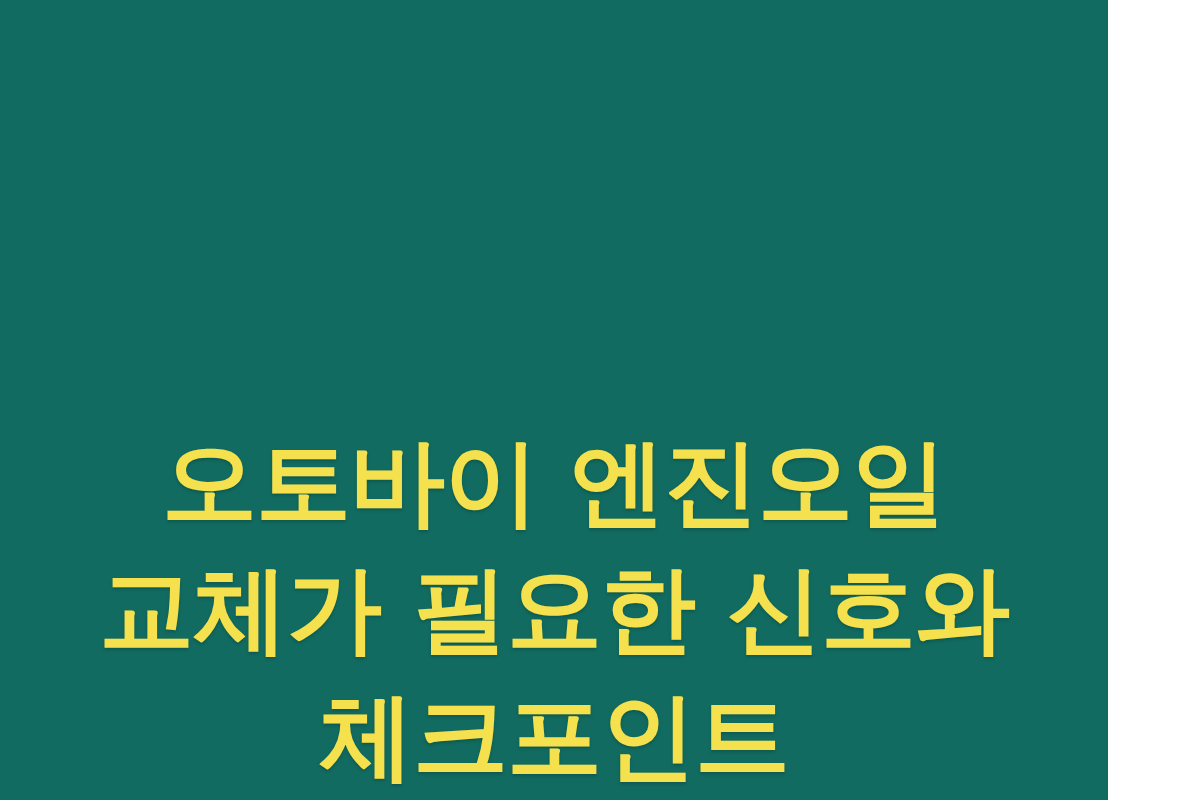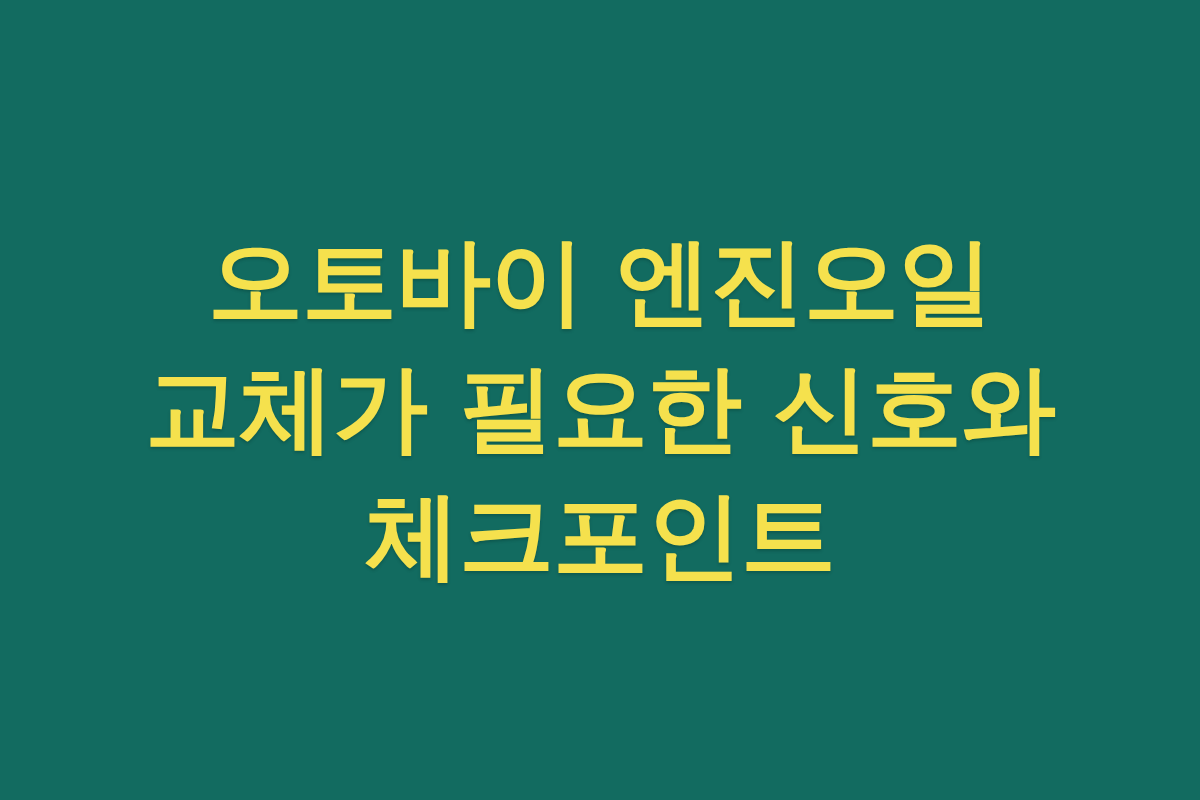--- a/index.html
+++ b/index.html
@@ -8,25 +8,25 @@
   }
   body {
     width: 1200px;
     height: 800px;
     overflow: hidden;
     font-family: "Liberation Sans", sans-serif;
   }
 
   #thumbnail-card {
     position: relative;
-    width: 1200px;
+    width: 1108px;
     height: 800px;
     background: #126B60;
     display: flex;
-    align-items: center;
+    align-items: flex-end;
     justify-content: center;
     box-sizing: border-box;
   }
 
   #title-block {
     width: 1020px;
     text-align: center;
     margin-top: 16px;
   }
 

